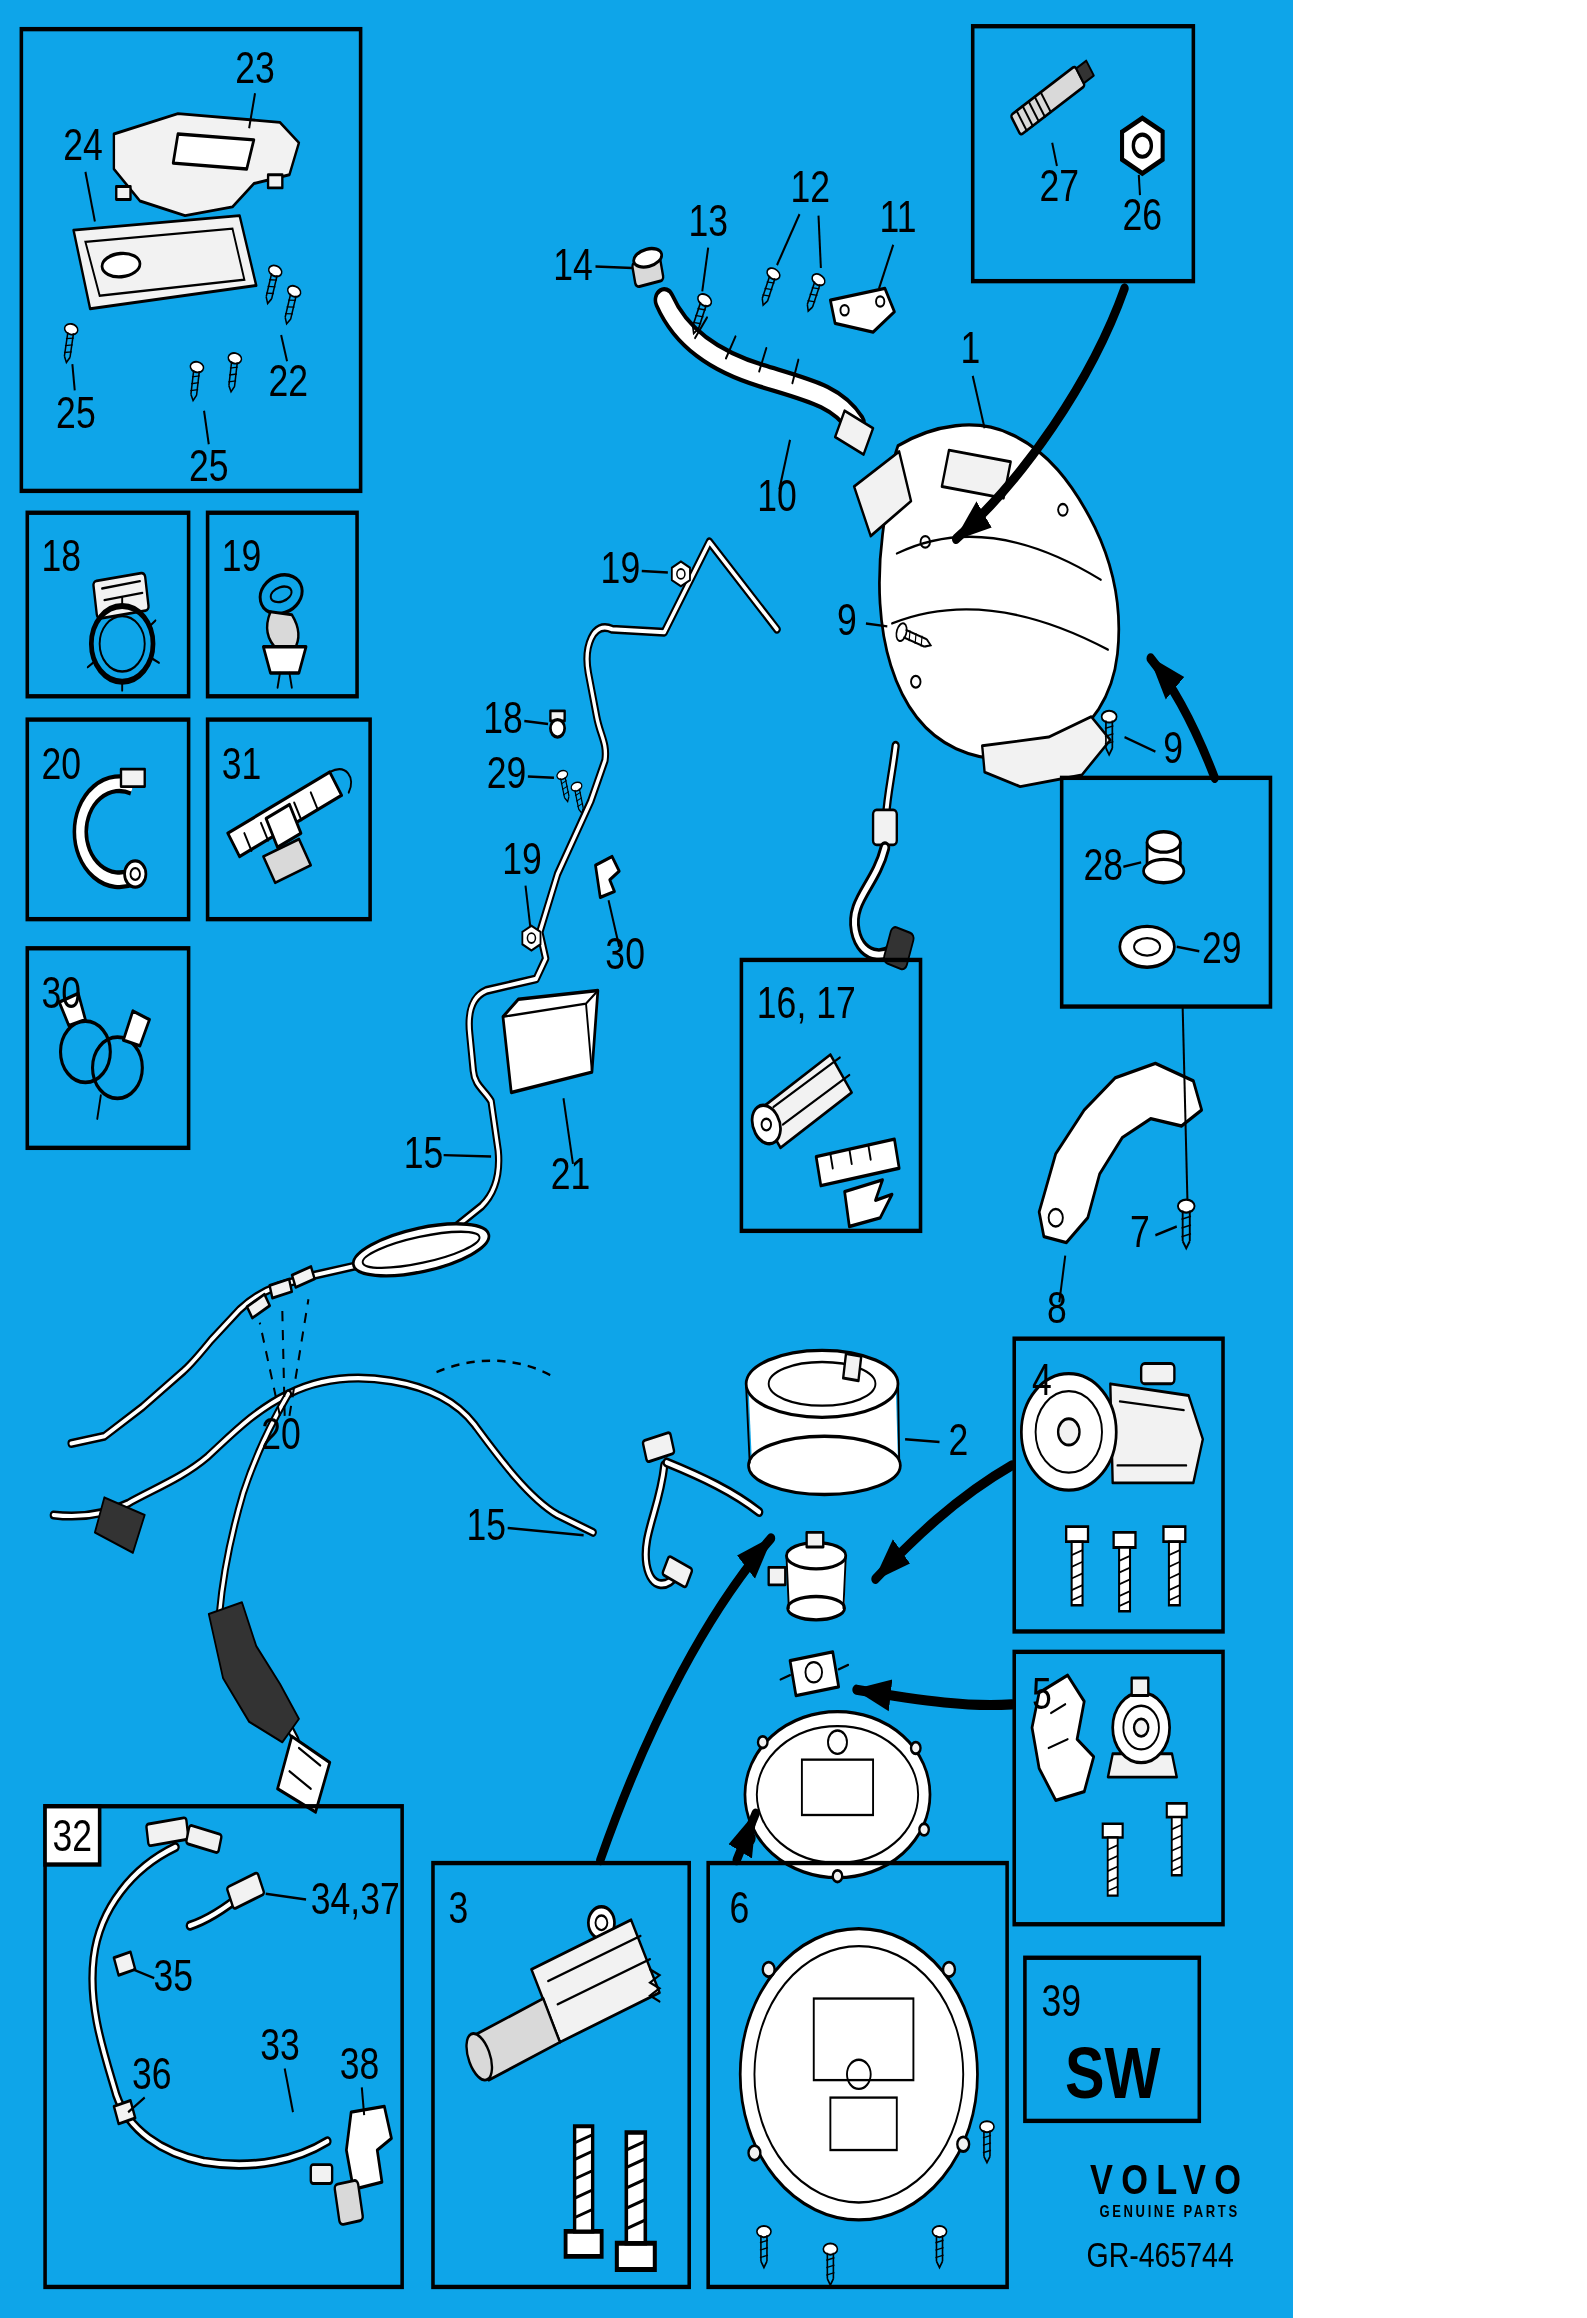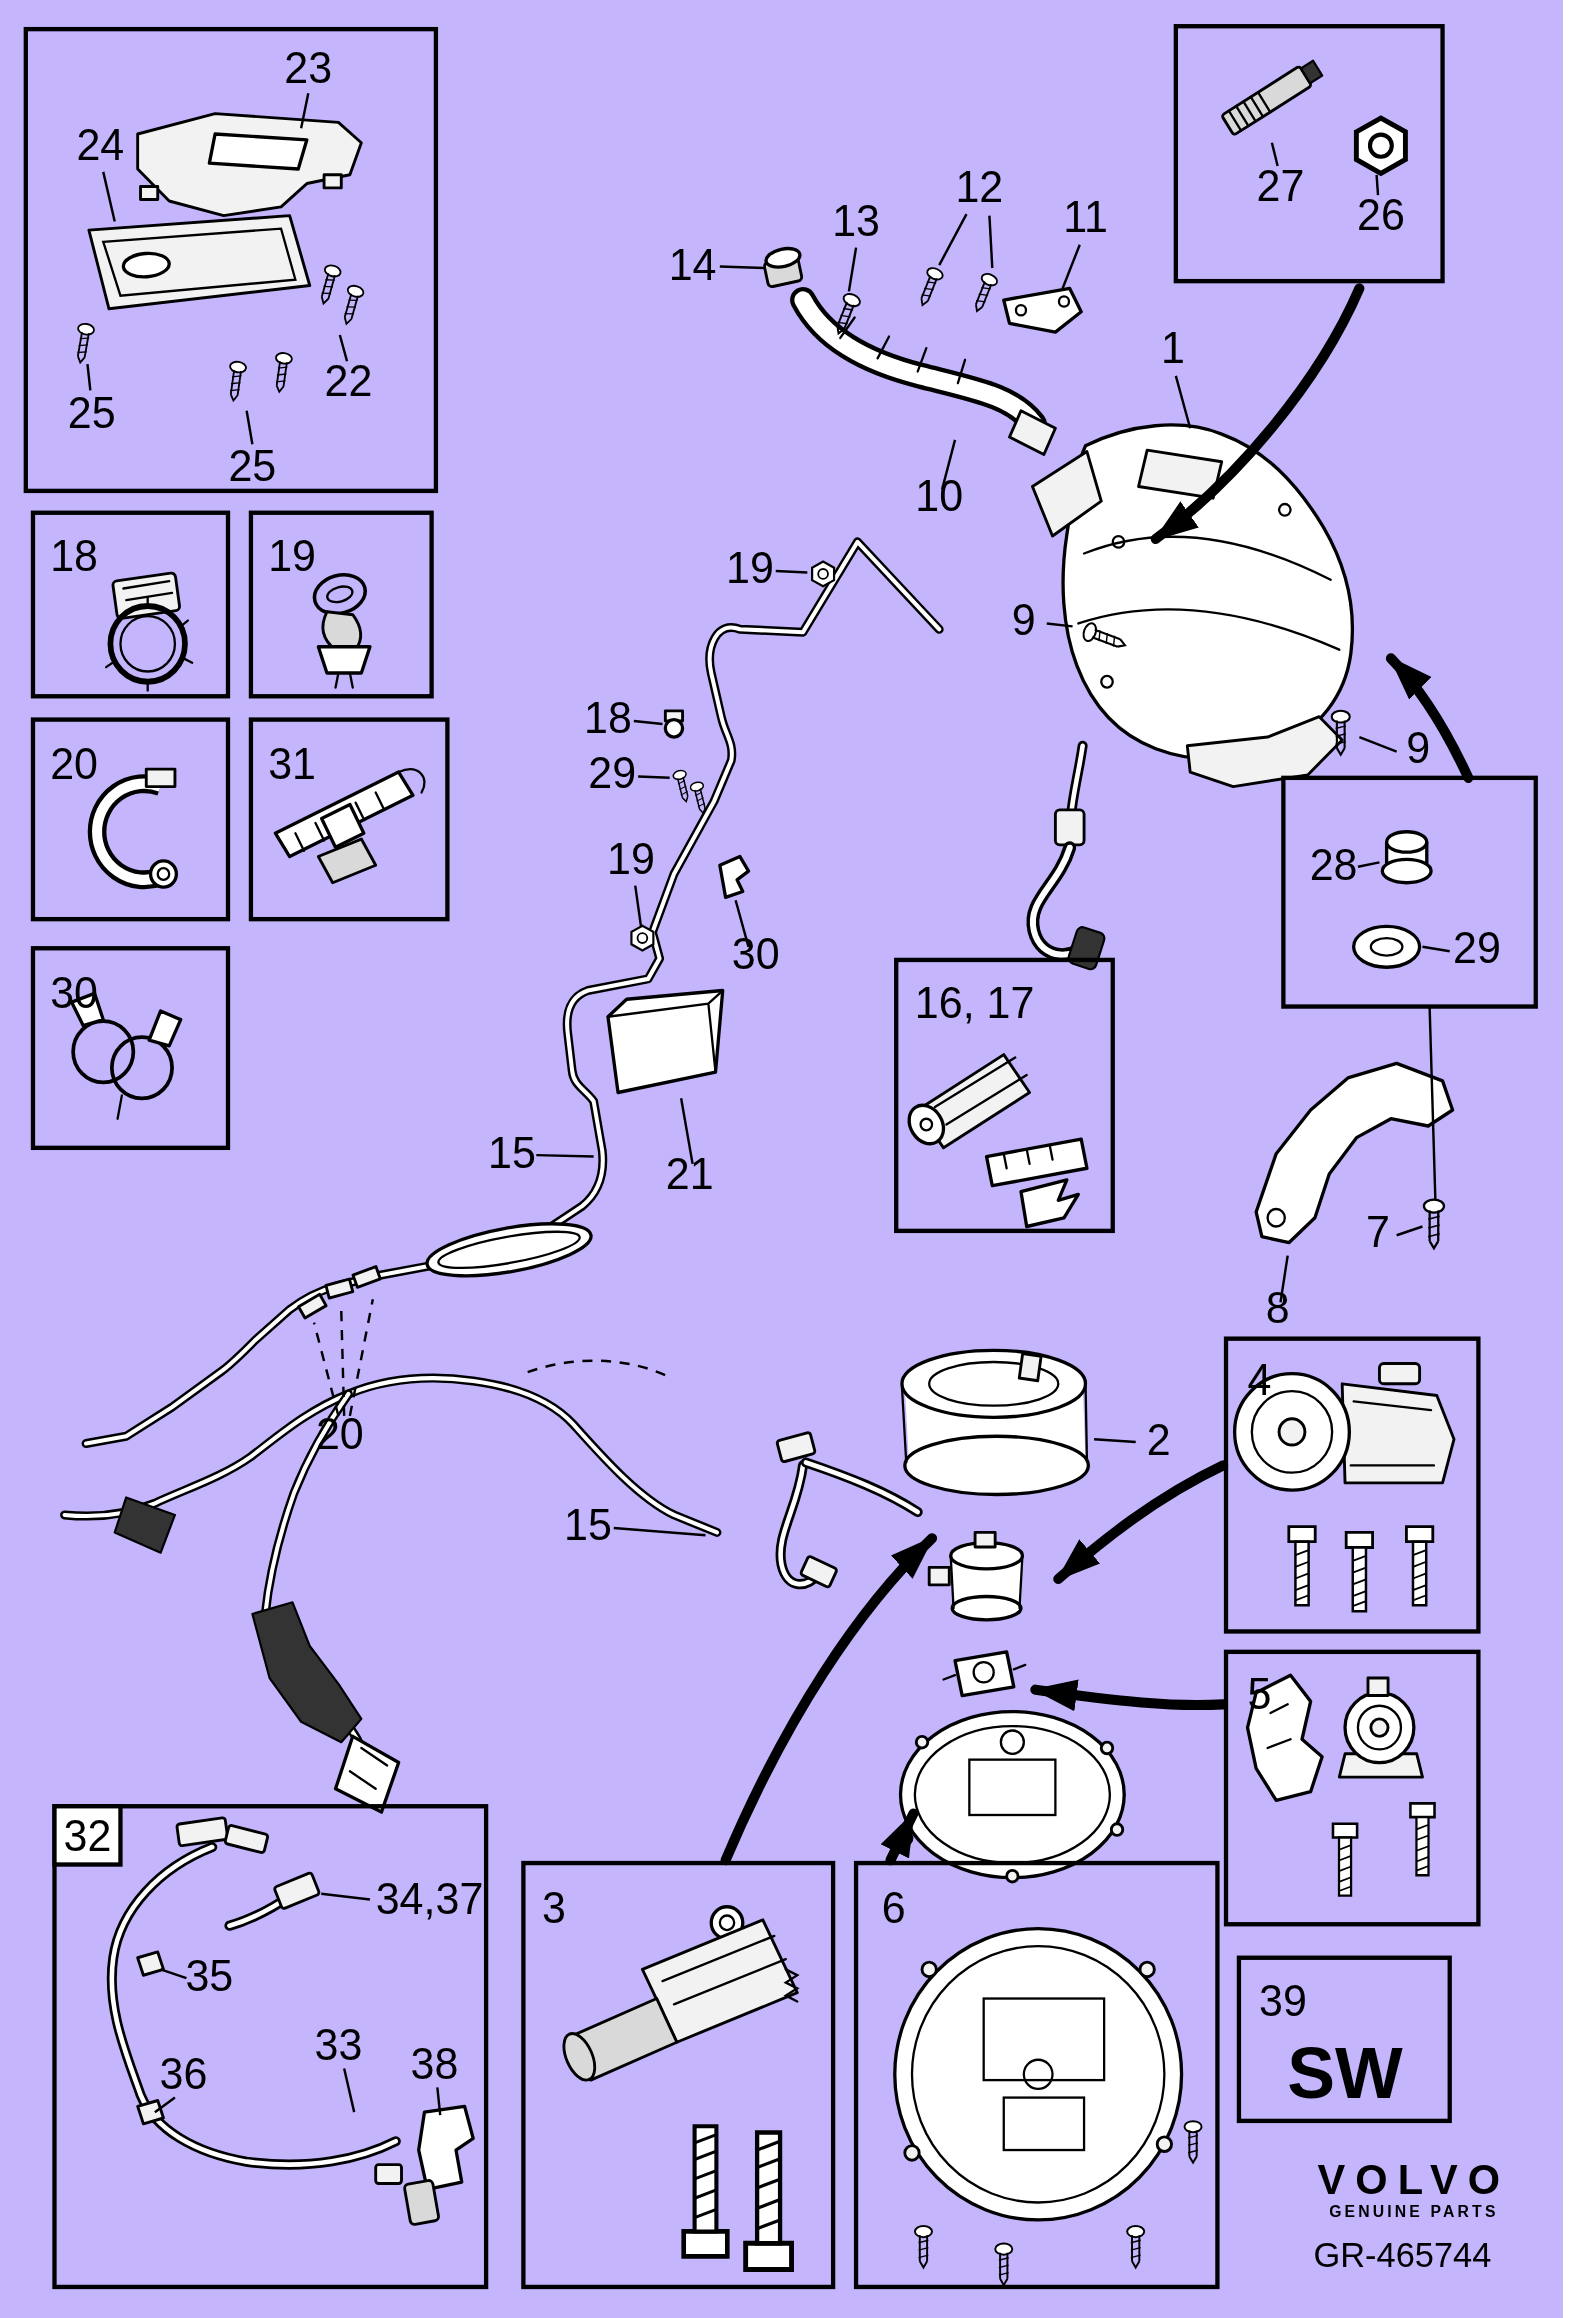--- a/index.html
+++ b/index.html
@@ -1,16 +1,16 @@
 <!DOCTYPE html>
 <html style="font-size:8px"><head>
 <meta charset="utf-8">
 <style>
   html,body{margin:0;padding:0;background:#fff;}
-  .page{position:relative;width:1563px;height:2319px;background:#c4b5fd;overflow:hidden;}
+  .page{position:relative;width:1293px;height:2319px;background:#0ea5e9;overflow:hidden;}
   svg{display:block;width:100%;height:100%;}
   
   .box{fill:none;stroke:#000;stroke-width:3;}
   .boxw{fill:#fff;stroke:#000;stroke-width:3;}
   
   .co{font-family:"Liberation Sans","DejaVu Sans",sans-serif;font-size:30px;fill:#000;}
   .m{text-anchor:middle;}
   .sw{font-family:"Liberation Sans",sans-serif;font-size:50px;font-weight:bold;}
   .volvo{font-family:"Liberation Sans",sans-serif;font-size:29px;font-weight:bold;letter-spacing:7px;}
   .gp{font-family:"Liberation Sans",sans-serif;font-size:11px;font-weight:bold;letter-spacing:2.2px;}

